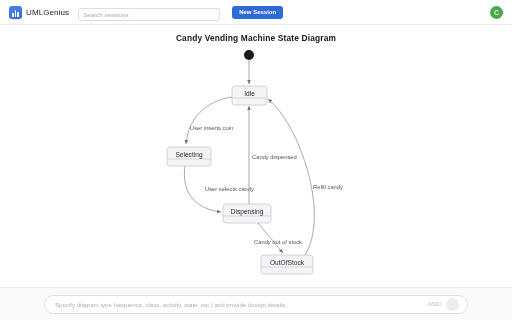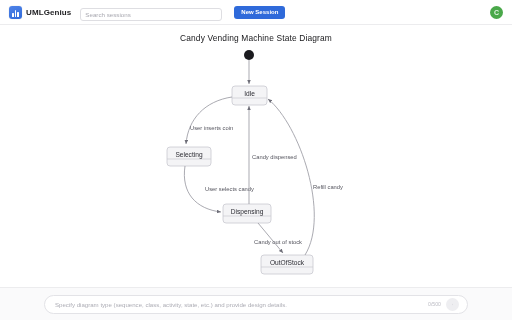--- a/index.html
+++ b/index.html
@@ -28,21 +28,21 @@
     background: linear-gradient(160deg,#4f83e8 0%, #2f6ada 100%);
     display: flex; align-items: flex-end; justify-content: center;
     padding-bottom: 2px; gap: 1px;
     box-shadow: 0 0 0 0.5px rgba(0,0,0,.06);
   }
   .logo-box i { display:block; width:1.5px; background:#fff; border-radius:.5px; }
   .logo-box i:nth-child(1){ height:4px; }
   .logo-box i:nth-child(2){ height:7px; }
   .logo-box i:nth-child(3){ height:5px; }
   .brand-name {
-    font-size: 8px; font-weight: bold; color: #1d1d20;
+    font-size: 8px; font-weight: normal; color: #1d1d20;
     letter-spacing: .1px; white-space: nowrap;
   }
 
   .search-wrap { margin-left: 9px; flex: 0 0 auto; }
   .search-input {
     width: 142px; height: 13px;
     border: 1px solid #dedee2; border-radius: 3px;
     background: #fff; font-size: 6.2px; color: #3b3b42;
     padding: 0 4px; outline: none;
     font-family: "Liberation Sans", sans-serif;
@@ -72,21 +72,21 @@
 
   
   .canvas {
     position: absolute; top: 25px; left: 0;
     width: 512px; height: 262px;
     background: #ffffff;
   }
   .diagram-title {
     position: absolute; top: 8px; left: 0; width: 512px;
     text-align: center;
-    font-size: 8.4px; font-weight: normal; color: #17171a;
+    font-size: 8.4px; font-weight: bold; color: #17171a;
     letter-spacing: .15px;
   }
   .svg-layer { position: absolute; top: 0; left: 0; width: 512px; height: 262px; }
 
   .node-rect { fill: #f4f4f6; stroke: #c9c9d0; stroke-width: .8; }
   .node-divider { stroke: #c9c9d0; stroke-width: .7; }
   .node-label {
     font-family: "Liberation Sans", sans-serif;
     font-size: 6.6px; fill: #2c2c33; text-anchor: middle;
   }

